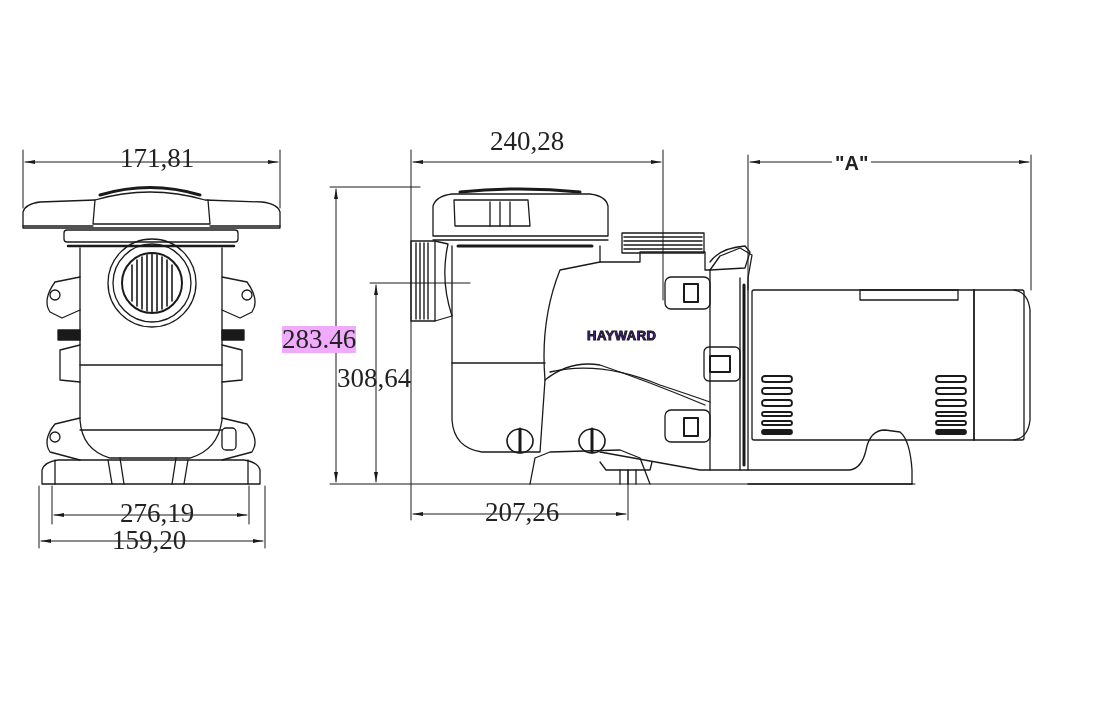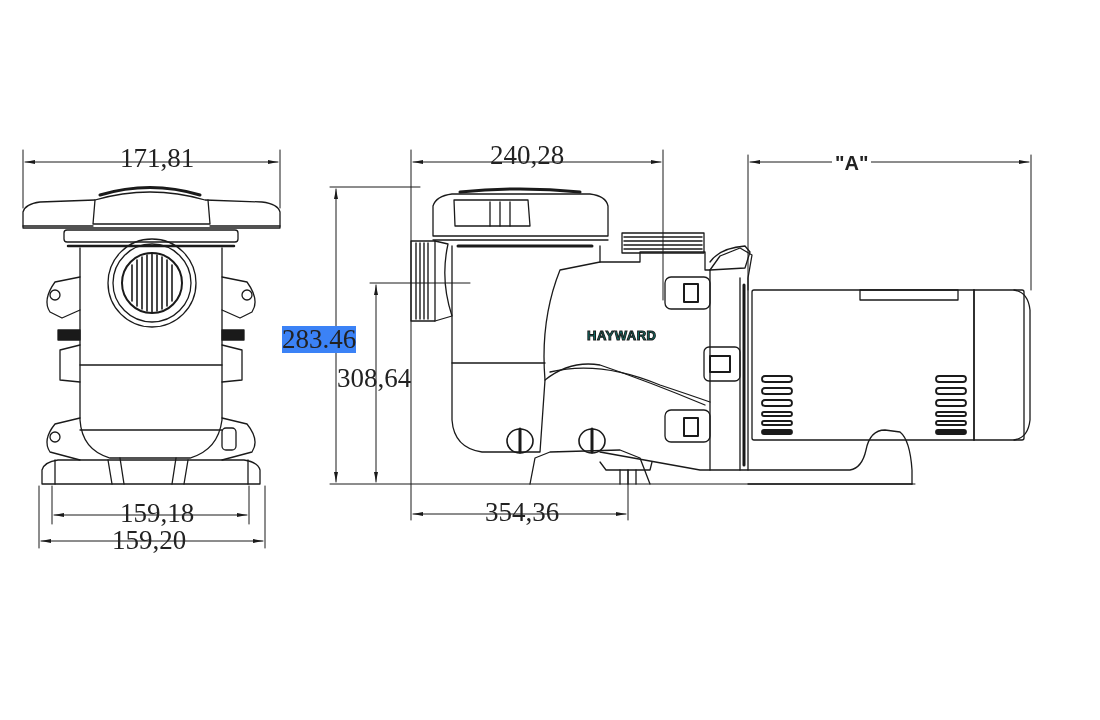--- a/index.html
+++ b/index.html
@@ -174,23 +174,23 @@
         <rect x="936" y="388" width="30" height="6" rx="3"></rect>
         <rect x="936" y="400" width="30" height="6" rx="3"></rect>
         <rect x="936" y="412" width="30" height="4" rx="2"></rect>
         <rect x="936" y="421" width="30" height="4" rx="2"></rect>
         <rect x="936" y="430" width="30" height="4" rx="2" fill="#1a1a1a"></rect>
       </g>
     </g>
   </g>
 </svg>
 
-<div style="position:absolute;left:587px;top:328px;font-family:'Liberation Sans','DejaVu Sans',sans-serif;font-weight:bold;font-size:13px;letter-spacing:0.5px;color:#0f766e;-webkit-text-stroke:1px #1a1a1a;">HAYWARD</div>
+<div style="position:absolute;left:587px;top:328px;font-family:'Liberation Sans','DejaVu Sans',sans-serif;font-weight:bold;font-size:13px;letter-spacing:0.5px;color:#4c1d95;-webkit-text-stroke:1px #1a1a1a;">HAYWARD</div>
 
 <div class="dim-label" style="left:120px;top:145px;">171,81</div>
-<div class="dim-label" style="left:120px;top:500px;">159,18</div>
+<div class="dim-label" style="left:120px;top:500px;">276,19</div>
 <div class="dim-label" style="left:112px;top:527px;">159,20</div>
 
-<div class="dim-label" style="left:282px;top:326px;background:#3b82f6;">283.46</div>
+<div class="dim-label" style="left:282px;top:326px;background:#f0abfc;">283.46</div>
 <div class="dim-label" style="left:337px;top:365px;">308,64</div>
-<div class="dim-label" style="left:490px;top:142px;">240,28</div>
-<div class="dim-label" style="left:485px;top:499px;">354,36</div>
+<div class="dim-label" style="left:490px;top:128px;">240,28</div>
+<div class="dim-label" style="left:485px;top:499px;">207,26</div>
 <div class="dim-label sans" style="left:832px;top:153px;background:#fff;padding:0 3px;">"A"</div>
 
 </body></html>

